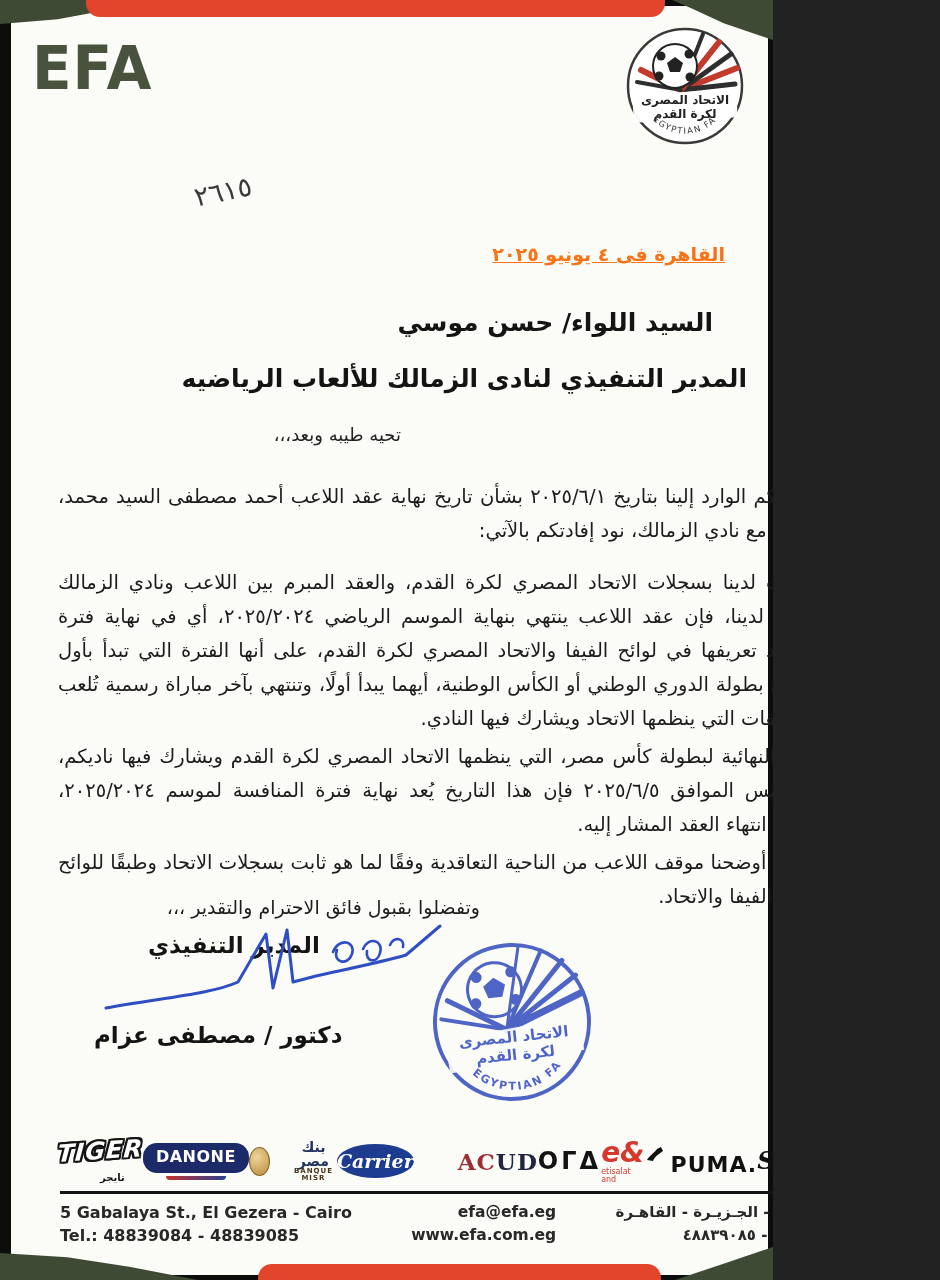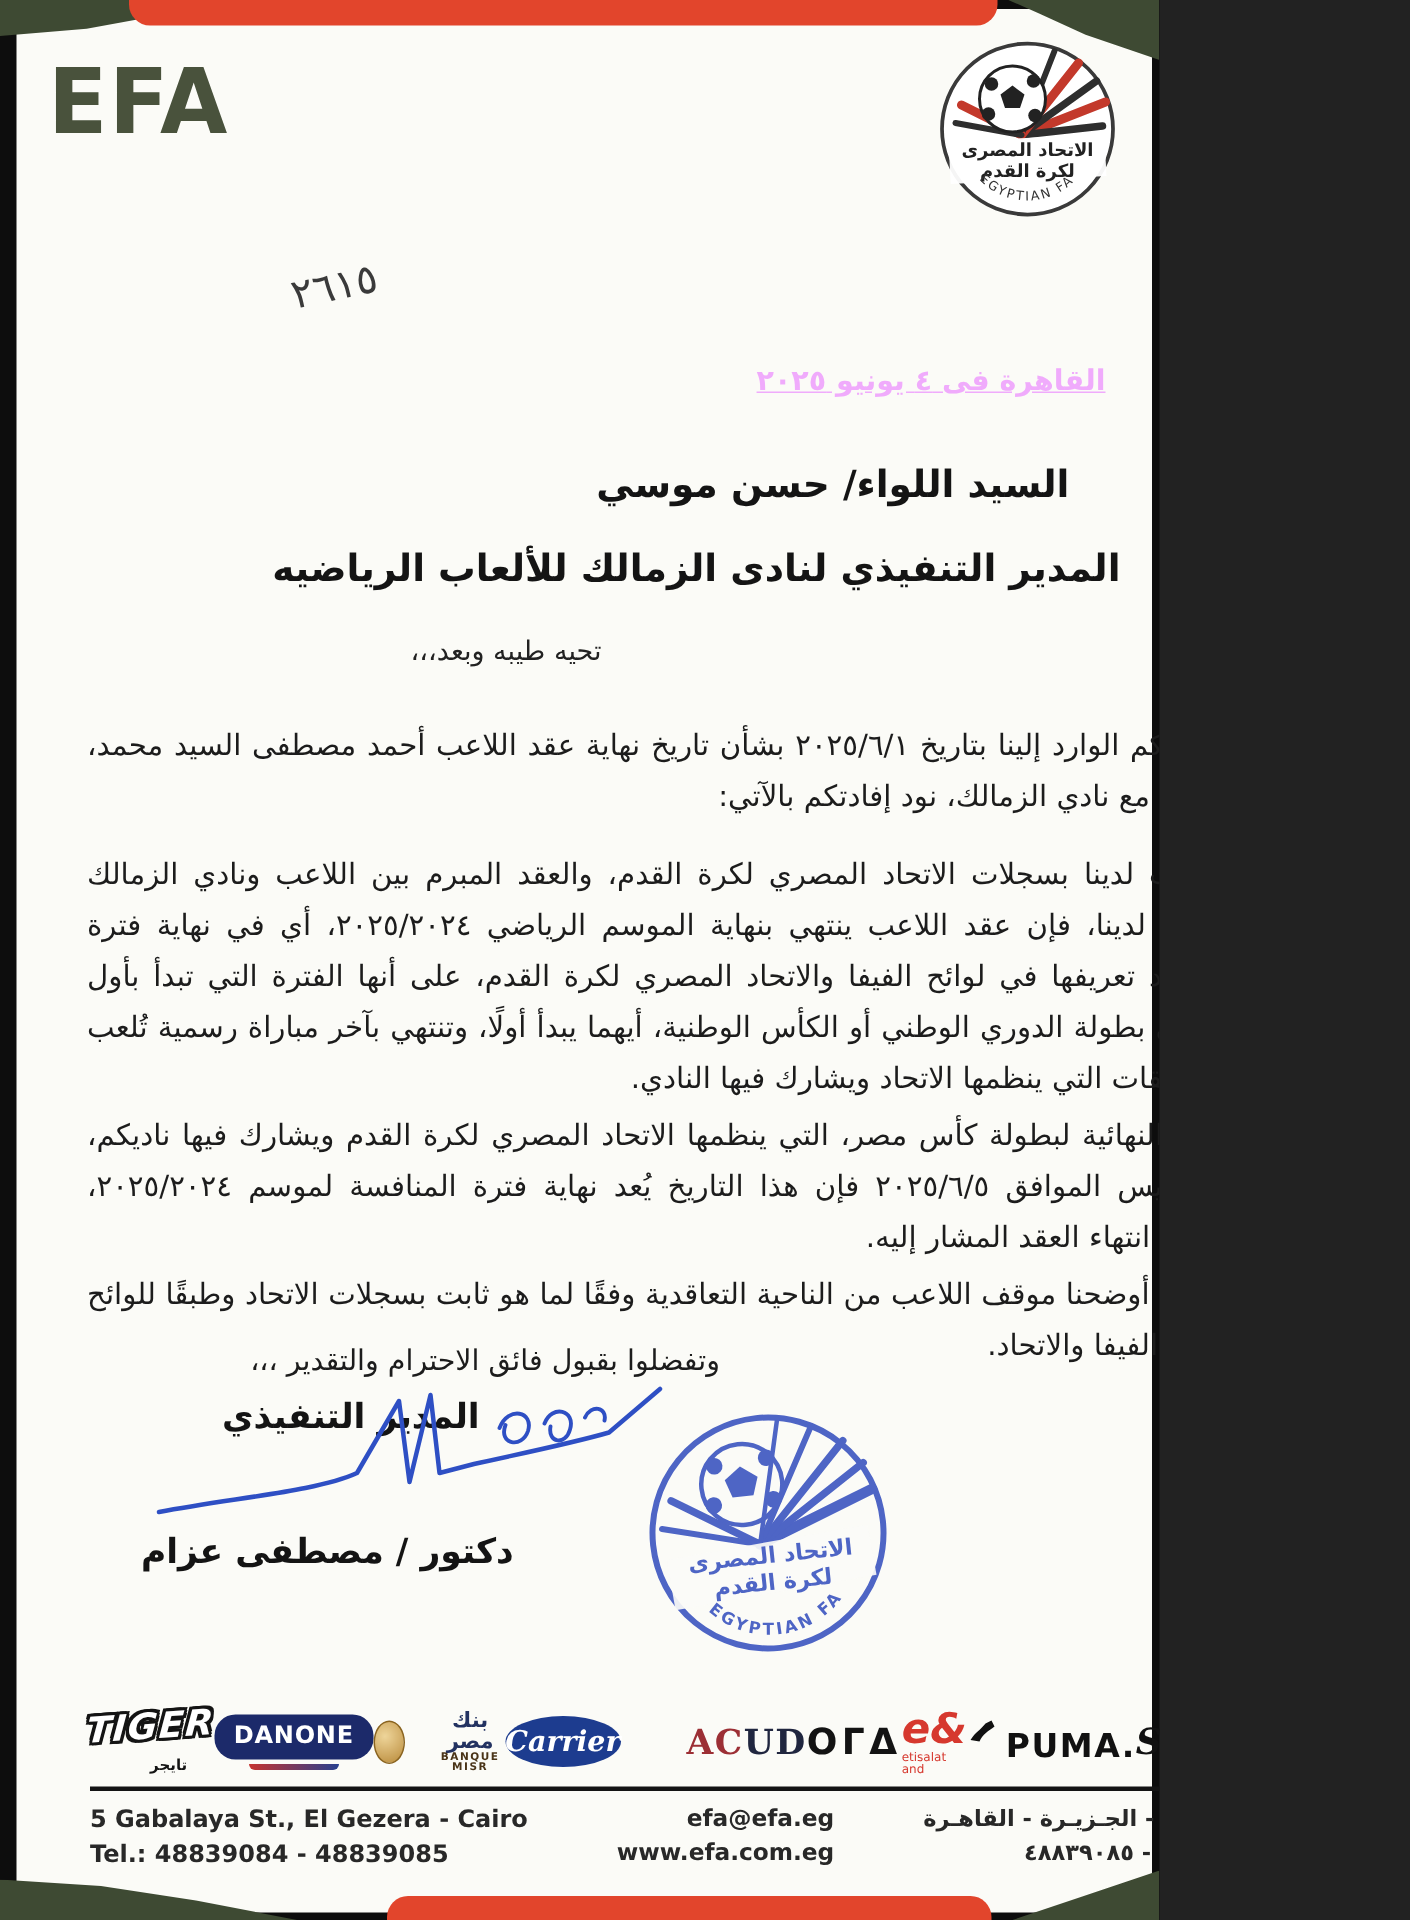--- a/index.html
+++ b/index.html
@@ -21,22 +21,22 @@
   .corner-br{right:0;bottom:0;width:98px;height:33px;
      clip-path:polygon(100% 0,100% 100%,0 100%,48% 52%);}
   
   .efa-logo{position:absolute;left:32px;top:34px;font-size:58px;font-weight:900;
      color:#49523c;letter-spacing:1px;transform:scaleY(1.04);}
   .crest{position:absolute;right:26px;top:24px;width:124px;height:124px;}
   .handwritten{position:absolute;left:194px;top:176px;font-size:27px;color:#3a3a3a;
      letter-spacing:3px;transform:rotate(-12deg);}
   
   .rtl{direction:rtl;unicode-bidi:embed;}
-  .date-line{position:absolute;right:36px;top:243px;font-size:19px;font-weight:bold;
-     color:#f0abfc;text-decoration:underline;}
+  .date-line{position:absolute;right:48px;top:243px;font-size:19px;font-weight:bold;
+     color:#f97316;text-decoration:underline;}
   .addressee{position:absolute;right:60px;top:308px;font-size:25px;font-weight:bold;color:#141414;}
   .addressee-title{position:absolute;right:26px;top:364px;font-size:25px;font-weight:bold;color:#141414;}
   .greeting{position:absolute;right:372px;top:424px;font-size:18px;color:#222;}
   .para{position:absolute;left:58px;width:852px;font-size:19.5px;line-height:34px;
      text-align:justify;color:#1c1c1c;}
   .p1{top:460px;} .p2{top:546px;} .p3{top:720px;} .p4{top:826px;}
   .closing{position:absolute;right:293px;top:896px;font-size:19px;color:#1c1c1c;}
   .sig-title{position:absolute;left:148px;top:932px;font-size:23px;font-weight:bold;color:#141414;z-index:2;}
   .signatory{position:absolute;left:94px;top:1022px;font-size:23px;font-weight:bold;color:#141414;}
   .signature{position:absolute;left:100px;top:920px;width:350px;height:100px;z-index:3;}

